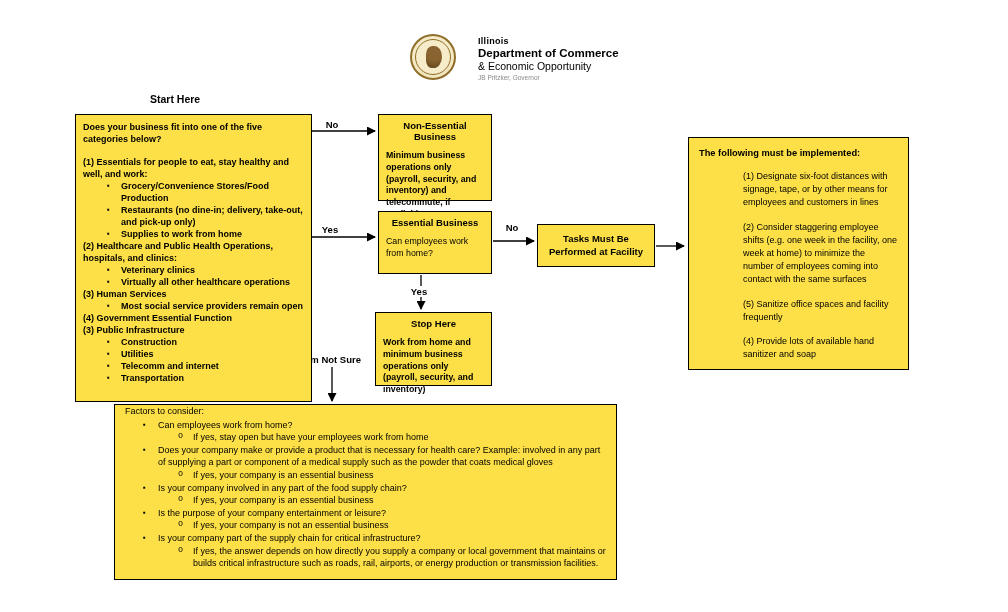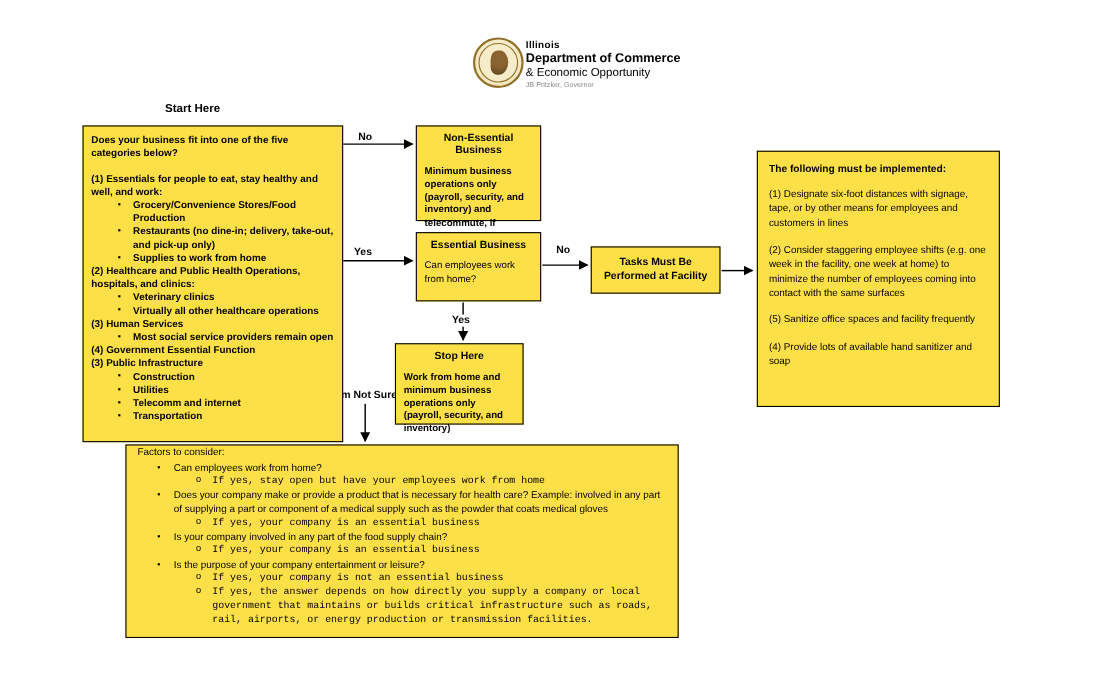--- a/index.html
+++ b/index.html
@@ -1,21 +1,21 @@
 <!DOCTYPE html>
 <html><head>
 <meta charset="utf-8">
 <style>
   * { margin:0; padding:0; box-sizing:border-box; }
   html,body { background:#fff; }
   body { font-family:"Liberation Sans", sans-serif; color:#000; }
   .canvas { position:relative; width:1008px; height:612px; background:#fff; overflow:hidden; }
 
   
-  .brand { position:absolute; left:430px; top:34px; display:flex; gap:2px; }
+  .brand { position:absolute; left:410px; top:34px; display:flex; gap:22px; }
   .seal { position:relative; width:46px; height:46px; border-radius:50%;
           background:radial-gradient(circle at 50% 45%, #f6ecc9 0 55%, #eadba8 100%);
           border:2px solid #8f6f2a; }
   .seal::before { content:""; position:absolute; inset:3px; border:1px solid #8f6f2a; border-radius:50%; }
   .seal::after { content:""; position:absolute; left:14px; top:10px; width:16px; height:22px;
                  background:radial-gradient(circle at 50% 35%, #8a6430 0 40%, #5f431c 100%);
                  border-radius:45% 55% 60% 40%; }
   .brand-text { padding-top:3px; line-height:1.05; }
   .b1 { font-size:9px;  font-weight:700; letter-spacing:.3px; }
   .b2 { font-size:11.5px; font-weight:700; margin-top:1px; }
@@ -41,40 +41,40 @@
   .category .li.lvl1 { padding-left:38px; }
   .category .li.lvl1::before { content:"▪"; position:absolute; left:24px; top:0; font-size:8px; }
 
   
   .small-box { padding:5px 7px; }
   .small-box .t { font-size:9.5px; font-weight:700; text-align:center; margin-bottom:8px; }
   .small-box .bdy { font-size:8.8px; line-height:11.8px; }
   .nonessential { left:378px; top:114px; width:114px; height:87px; }
   .nonessential .bdy { font-weight:700; }
   .essential { left:378px; top:211px; width:114px; height:63px; }
-  .stop { left:359px; top:312px; width:117px; height:74px; }
+  .stop { left:375px; top:312px; width:117px; height:74px; }
   .stop .bdy { font-weight:700; }
 
   .tasks { left:537px; top:224px; width:118px; height:43px; display:flex;
            align-items:center; justify-content:center; text-align:center;
            font-size:9.5px; font-weight:700; line-height:12.5px; padding:3px 8px; }
 
   
   .implement { left:688px; top:137px; width:221px; height:233px; padding:10px 10px; }
   .implement .t { font-size:9.3px; font-weight:700; margin-bottom:12px; }
-  .implement .li { font-size:9px; line-height:13.2px; margin-bottom:11px; }
+  .implement .li { font-size:9px; line-height:13.2px; margin-bottom:11px;margin-left:44px; }
 
   
   .factors { left:114px; top:404px; width:503px; height:176px; padding:0 10px;
              font-size:9px; line-height:12.6px; border-width:1.3px; }
   .factors .t { margin-bottom:1px; }
   .factors .li { position:relative; }
   .factors .li.lvl1 { padding-left:33px; }
   .factors .li.lvl1::before { content:"▪"; position:absolute; left:18px; top:0; font-size:8px; }
-  .factors .li.lvl2 { padding-left:68px;font-family:Liberation Mono, monospace; }
+  .factors .li.lvl2 { padding-left:68px; }
   .factors .li.lvl2::before { content:"o"; position:absolute; left:53px; top:-1px;
                               font-family:"Liberation Mono", monospace; font-size:8.5px; }
 
   .connectors { position:absolute; left:0; top:0; width:1008px; height:612px; pointer-events:none; }
 </style>
 </head>
 <body>
 
 <div class="canvas">
 
@@ -191,18 +191,19 @@
         <div class="li lvl2"><span>If yes, your company is an essential business</span></div>
 
         <div class="li lvl1"><span>Is your company involved in any part of the food supply chain?</span></div>
 
         <div class="li lvl2"><span>If yes, your company is an essential business</span></div>
 
         <div class="li lvl1"><span>Is the purpose of your company entertainment or leisure?</span></div>
 
         <div class="li lvl2"><span>If yes, your company is not an essential business</span></div>
 
+        <div class="li lvl1"><span>Is your company part of the supply chain for critical infrastructure?</span></div>
 
         <div class="li lvl2"><span>If yes, the answer depends on how directly you supply a company or local government that maintains or builds critical infrastructure such as roads, rail, airports, or energy production or transmission facilities.</span></div>
       </div>
   </div>
 
 </div>
 
 </body></html>

